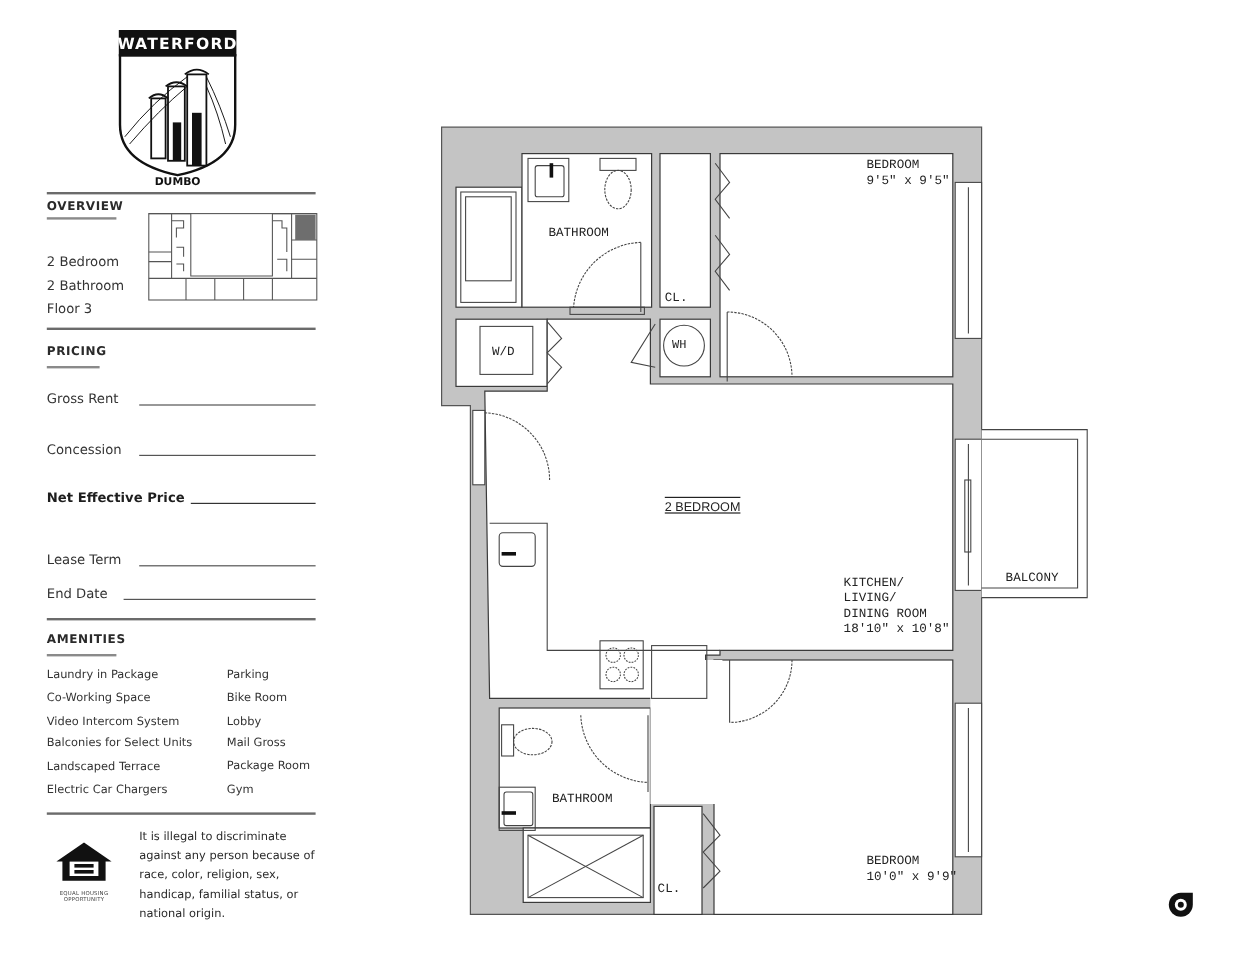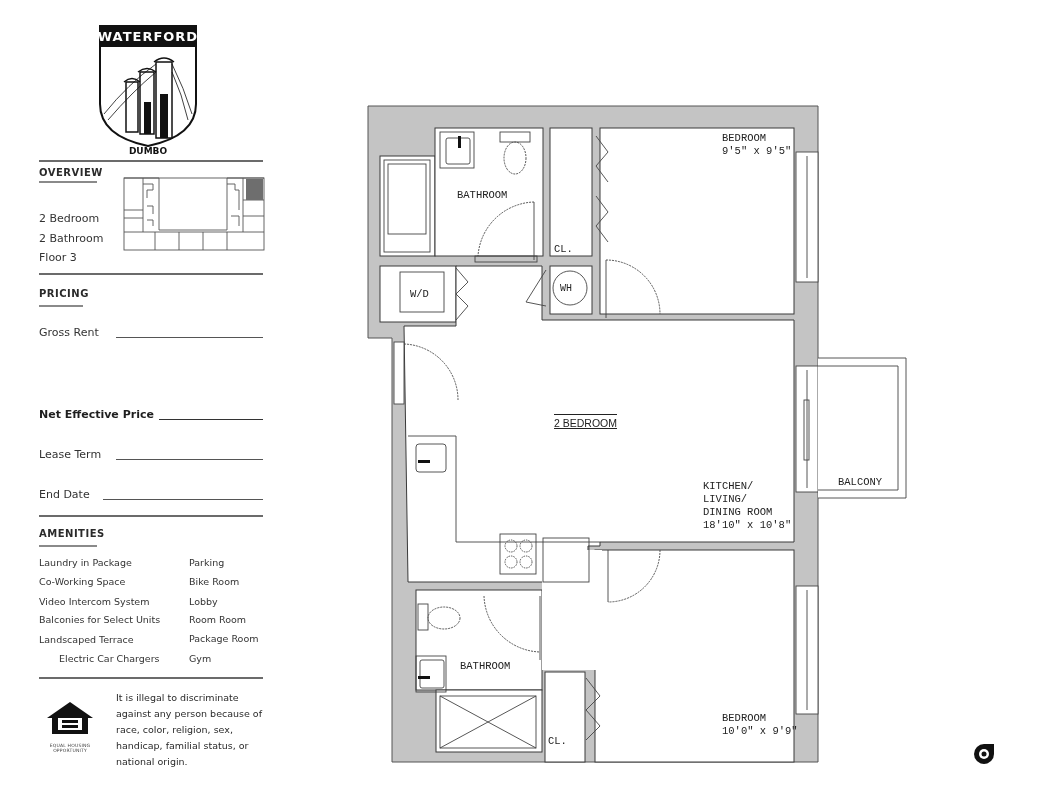--- a/index.html
+++ b/index.html
@@ -95,49 +95,53 @@
 
   <div class="hr" style="top:273px;"></div>
 
   <div class="section-title" style="top:288px;">PRICING</div>
   <div class="section-underline" style="top:305px; width:44px;"></div>
 
   <div class="price-row" style="top:326px;">
     <span class="price-label">Gross Rent</span>
     <span class="price-line" style="width:147px;"></span>
   </div>
+  <div class="price-row" style="top:368px;">
+    <span class="price-label">Concession</span>
+    <span class="price-line" style="width:147px;"></span>
+  </div>
   <div class="price-row" style="top:408px;">
     <span class="price-label bold">Net Effective Price</span>
     <span class="price-line" style="width:104px; background:#333;"></span>
   </div>
-  <div class="price-row" style="top:448px;">
+  <div class="price-row" style="top:460px;">
     <span class="price-label">Lease Term</span>
     <span class="price-line" style="width:147px;"></span>
   </div>
   <div class="price-row" style="top:488px;">
     <span class="price-label">End Date</span>
     <span class="price-line" style="width:160px;"></span>
   </div>
 
   <div class="hr" style="top:515px;"></div>
 
   <div class="section-title" style="top:528px;">AMENITIES</div>
   <div class="section-underline" style="top:545px; width:58px;"></div>
 
   <div class="amenity" style="left:0; top:557px;">Laundry in Package</div>
   <div class="amenity" style="left:0; top:576px;">Co-Working Space</div>
   <div class="amenity" style="left:0; top:596px;">Video Intercom System</div>
   <div class="amenity" style="left:0; top:614px;">Balconies for Select Units</div>
   <div class="amenity" style="left:0; top:634px;">Landscaped Terrace</div>
-  <div class="amenity" style="left:0; top:653px;margin-left:20px;">Electric Car Chargers</div>
+  <div class="amenity" style="left:0; top:653px;">Electric Car Chargers</div>
 
   <div class="amenity" style="left:150px; top:557px;">Parking</div>
   <div class="amenity" style="left:150px; top:576px;">Bike Room</div>
   <div class="amenity" style="left:150px; top:596px;">Lobby</div>
-  <div class="amenity" style="left:150px; top:614px;">Room Room</div>
+  <div class="amenity" style="left:150px; top:614px;">Mail Gross</div>
   <div class="amenity" style="left:150px; top:633px;">Package Room</div>
   <div class="amenity" style="left:150px; top:653px;">Gym</div>
 
   <div class="hr" style="top:677px;"></div>
 
   <svg class="eho-icon" viewBox="0 0 50 36">
     <path d="M25 2 L2 18 L7 18 L7 34 L43 34 L43 18 L48 18 Z" fill="#111"></path>
     <rect x="13" y="18" width="24" height="12" fill="#fff"></rect>
     <rect x="17" y="20" width="16" height="3" fill="#111"></rect>
     <rect x="17" y="25" width="16" height="3" fill="#111"></rect>

